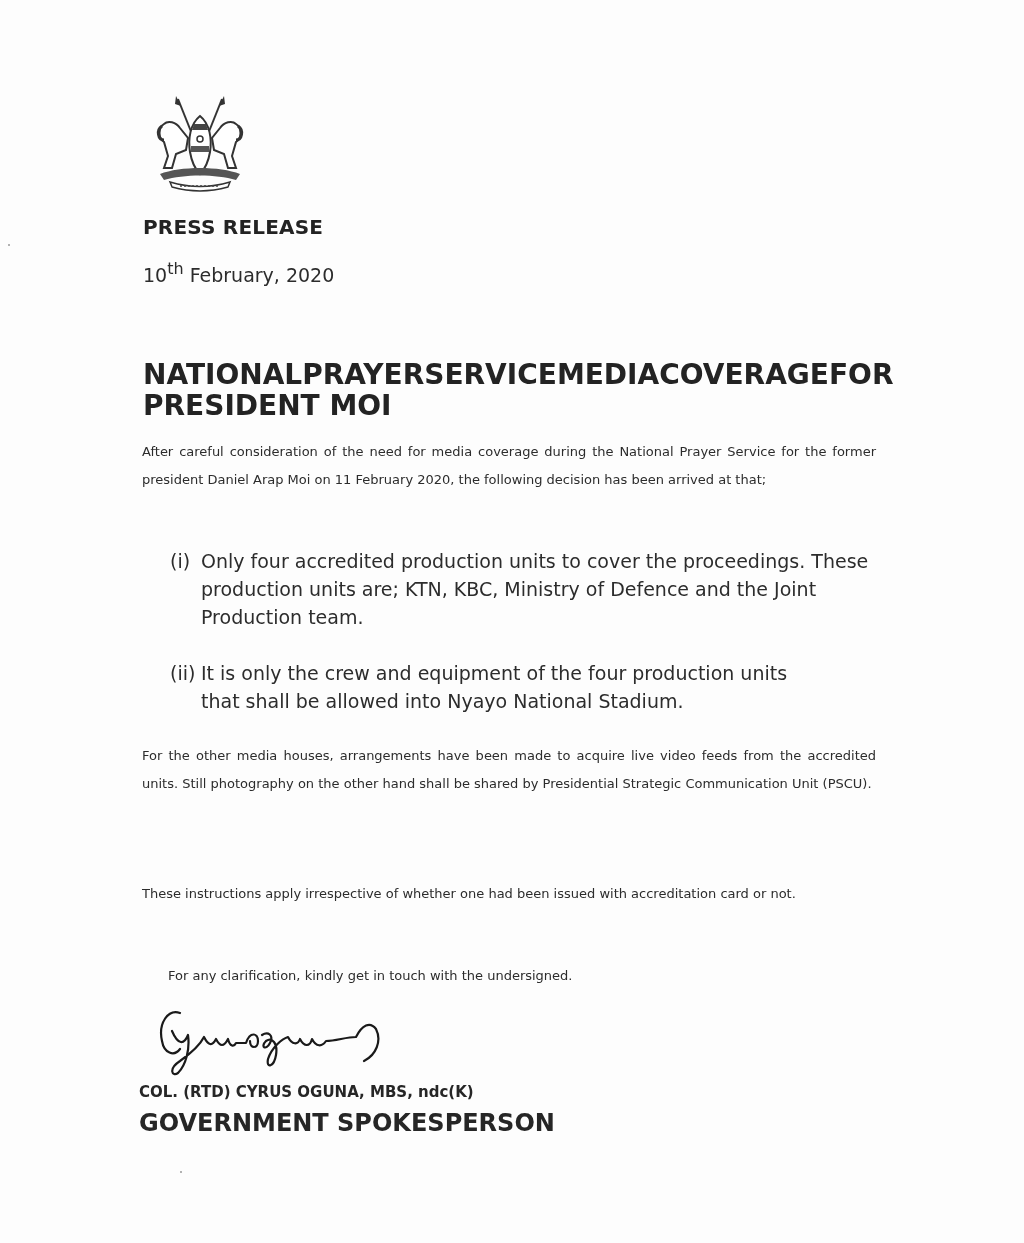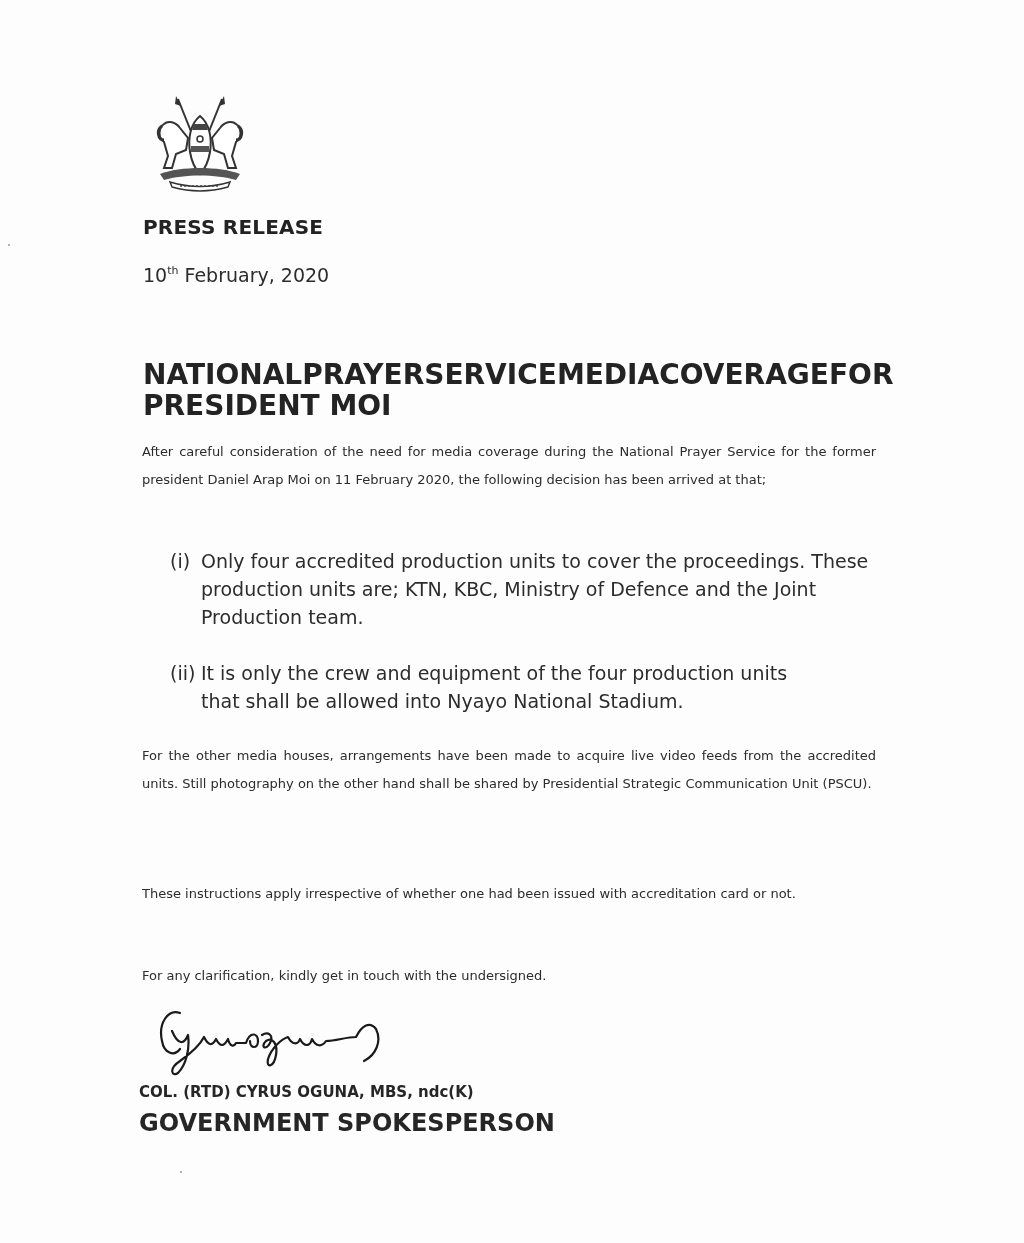--- a/index.html
+++ b/index.html
@@ -14,41 +14,41 @@
   .page { position: absolute; left: 0; top: 6px; width: 1024px; height: 1243px; }
   .crest { position: absolute; left: 150px; top: 88px; width: 100px; height: 100px; }
   .title {
     position: absolute; left: 143px; top: 209px;
     font-weight: bold; font-size: 20px; letter-spacing: 0.2px; color: #232323;
   }
   .date {
     position: absolute; left: 143px; top: 258px;
     font-size: 19px; color: #2c2c2c;
   }
-  .date sup { font-size: 11px; vertical-align: 8px; line-height: 0; }
+  .date sup { font-size: 16px; vertical-align: 8px; line-height: 0; }
   .heading {
     position: absolute; left: 143px; top: 353px; width: 733px;
     font-weight: bold; font-size: 28px; line-height: 31px; color: #232323;
     text-align: justify; text-align-last: left;
   }
   .heading .line1 { display: flex; justify-content: space-between; }
   .para {
     position: absolute; left: 142px; width: 734px;
     font-size: 13px; line-height: 27.5px; color: #2c2c2c;
     text-align: justify;
   }
   .p1 { top: 432px; }
   .list-item { position: absolute; left: 170px; width: 706px; font-size: 19px; line-height: 28px; color: #2c2c2c; }
   .list-item .num { position: absolute; left: 0; top: 0; }
   .list-item .body { margin-left: 31px; }
   .li1 { top: 541px; }
   .li2 { top: 653px; }
   .p2 { top: 736px; }
   .p3 { top: 874px; }
-  .p4 { top: 956px; }
+  .p4 { top: 956px; margin-left: 26px; }
   .signature { position: absolute; left: 150px; top: 995px; width: 300px; height: 80px; }
   .sig-name {
     position: absolute; left: 139px; top: 1077px;
     font-weight: bold; font-size: 15px; color: #262626;
   }
   .sig-role {
     position: absolute; left: 139px; top: 1103px;
     font-weight: bold; font-size: 24px; color: #262626;
   }
   .speck { position: absolute; width: 2px; height: 2px; background: #999; border-radius: 1px; }

